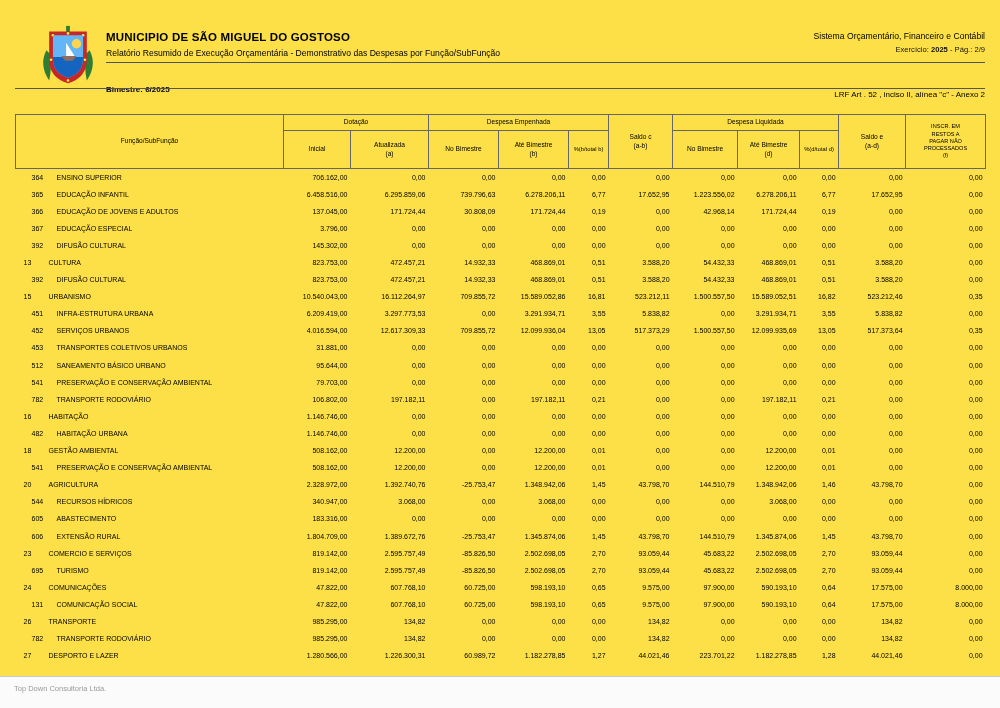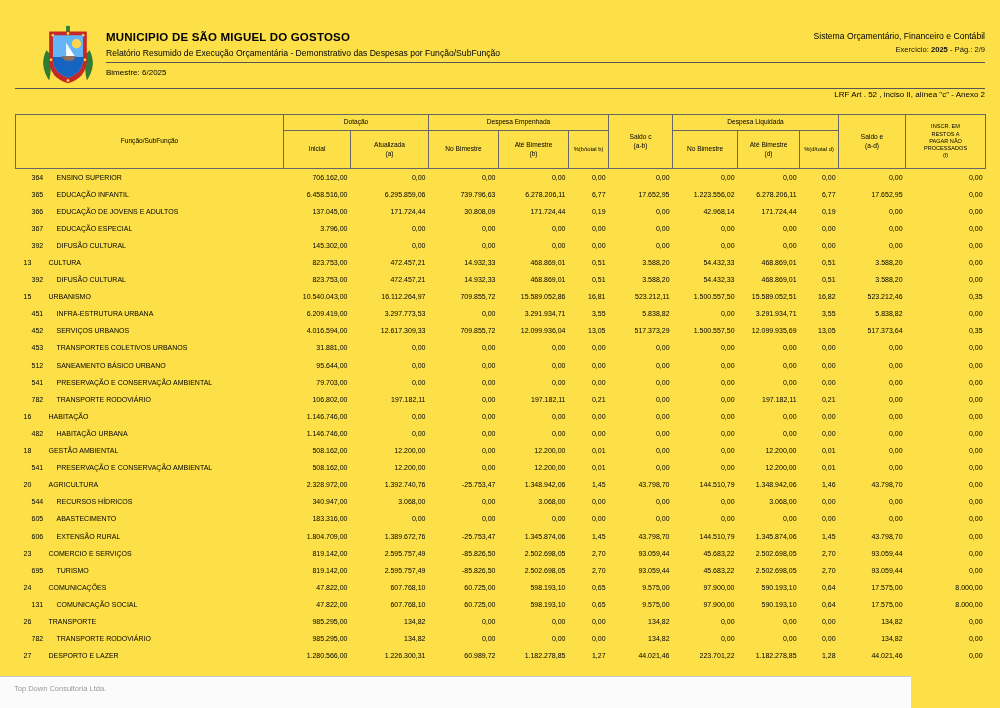--- a/index.html
+++ b/index.html
@@ -10,21 +10,21 @@
     font-family: "Liberation Sans", sans-serif;
     color: #000;
   }
   .page { position: relative; width: 1000px; height: 708px; background: #fde047; overflow: hidden; }
 
   
   .logo { position: absolute; left: 36px; top: 24px; width: 64px; height: 64px; }
   .muni-name { position: absolute; left: 106px; top: 31px; font-size: 11.5px; font-weight: bold; letter-spacing: .2px; }
   .report-title { position: absolute; left: 106px; top: 48px; font-size: 8.6px; font-weight: normal; }
   .hline-1 { position: absolute; left: 106px; right: 15px; top: 62px; border-top: 1px solid #555; }
-  .bimester { position: absolute; left: 106px; top: 68px; font-size: 8px; font-weight: normal; }
+  .bimester { position: absolute; left: 106px; top: 85px; font-size: 8px; font-weight: bold; }
   .hline-2 { position: absolute; left: 15px; right: 15px; top: 88px; border-top: 1.5px solid #555; }
   .sys-name { position: absolute; right: 15px; top: 31px; font-size: 8.6px; text-align: right; }
   .exercise { position: absolute; right: 15px; top: 45px; font-size: 7.6px; text-align: right; color: #111; }
   .exercise b { font-weight: bold; }
   .lrf-note { position: absolute; right: 15px; top: 90px; font-size: 8px; }
 
   
   table.report {
     position: absolute; left: 15px; top: 114px; width: 970px;
     border-collapse: collapse; table-layout: fixed;
@@ -50,21 +50,21 @@
     overflow: hidden; white-space: nowrap;
   }
   td.num { text-align: right; }
   td.func { text-align: left; }
   td.func .code { display: inline-block; width: 25px; }
   td.func.lvl1 { padding-left: 8px; }
   td.func.lvl2 { padding-left: 16px; }
 
   
   .footer-strip {
-    position: absolute; left: 0; top: 676px; width: 911px; height: 32px;
+    position: absolute; left: 0; top: 676px; width: 1000px; height: 32px;
     background: #fbfbfb; border-top: 1px solid #c9c9c9;
   }
   .footer-text { position: absolute; left: 14px; top: 7px; font-size: 7.5px; color: #999; }
 </style>
 </head>
 <body>
 
 <div class="page">
 
   <div class="logo">

